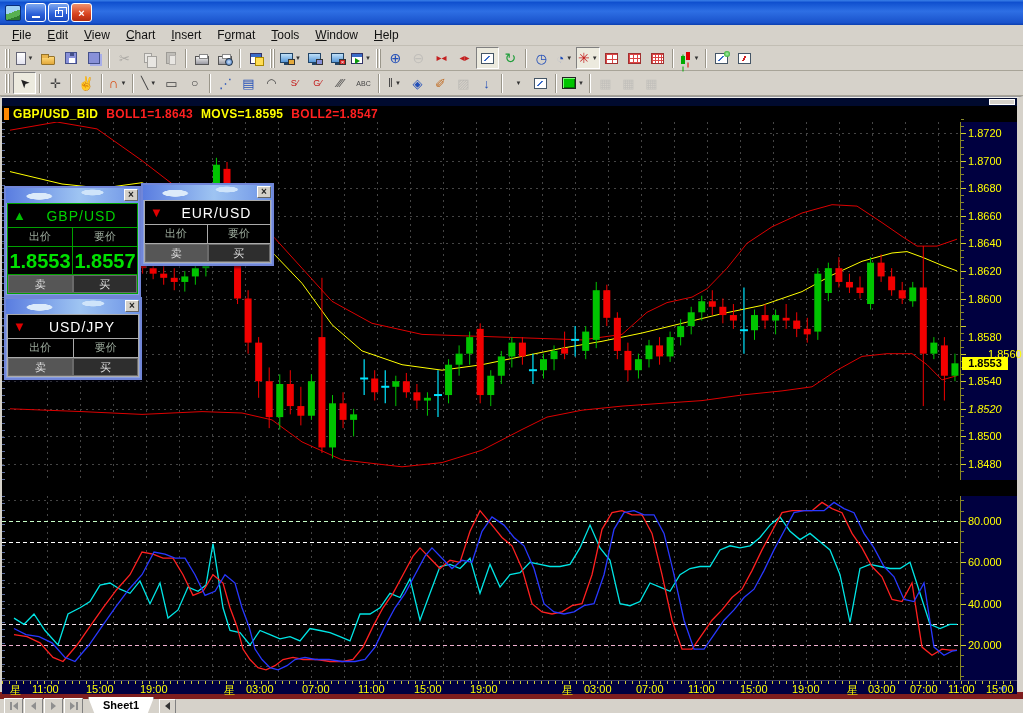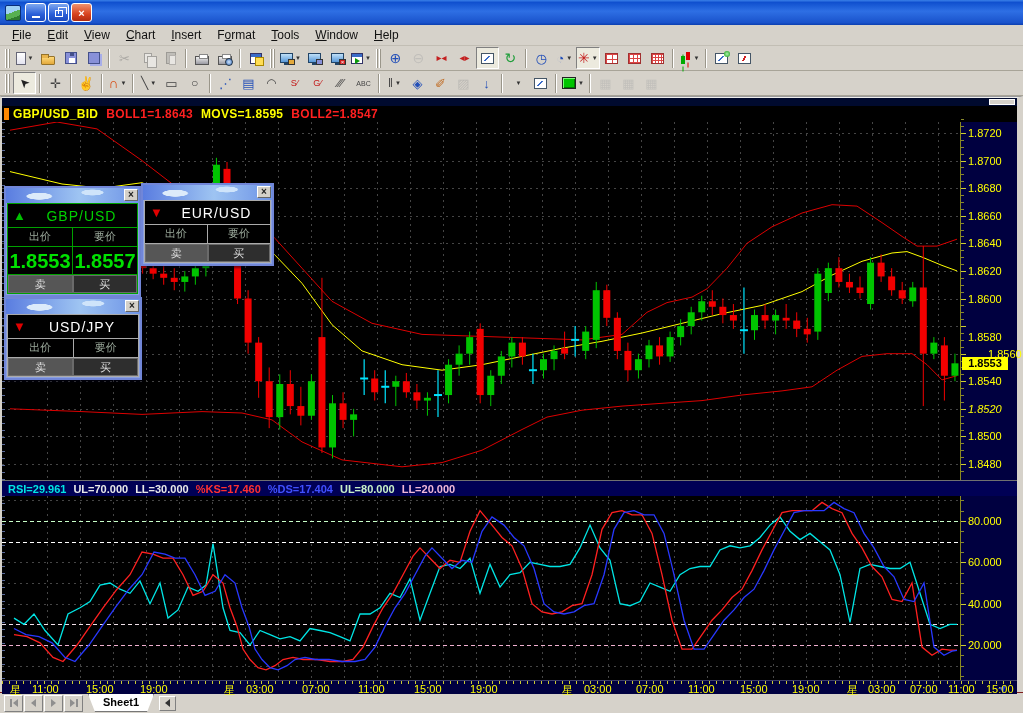--- a/index.html
+++ b/index.html
@@ -118,21 +118,21 @@
   .qvals span{flex:1;text-align:center;font-size:20px;font-weight:bold;color:var(--vc);line-height:28px;}
   .qvals span:first-child{border-right:1px solid var(--bc);}
   .qbtns{display:flex;height:18px;}
   .qbtns .qb{flex:1;font-size:11px;color:#ddd;border:1px solid #6a6a6a;text-align:center;line-height:16px;}
   .qb.sell{background:#565656;}
   .qb.buy{background:#2e2e2e;}
   .qwin.green{--bc:#00a000;--tc:#00d000;--vc:#00e000;}
   .qwin.white{--bc:#aaa;--tc:#fff;--vc:#fff;}
 
   
-  .sheetbar{height:21px;background:#d6d2ca;border-top:1px solid #7f1d1d;display:flex;align-items:center;padding-left:4px;gap:1px;}
+  .sheetbar{height:21px;background:#d6d2ca;border-top:7px solid #7f1d1d;display:flex;align-items:center;padding-left:4px;gap:1px;}
   .nb{width:19px;height:17px;border:1px solid;border-color:#fff #808080 #808080 #fff;background:#d6d2ca;display:flex;align-items:center;justify-content:center;gap:1px;}
   .tri{width:0;height:0;}
   .tri.l{border:4px solid transparent;border-right:5px solid #8f8f8f;border-left:none;}
   .tri.r{border:4px solid transparent;border-left:5px solid #8f8f8f;border-right:none;}
   .vbar{width:2px;height:8px;background:#8f8f8f;}
   .sheettab{height:18px;background:#fff;border:1px solid #777;border-top:none;padding:0 14px;font-size:11px;font-weight:bold;line-height:17px;
     clip-path:polygon(0 0,100% 0,calc(100% - 7px) 100%,7px 100%);margin-left:4px;}
   .sscroll{width:17px;height:15px;border:1px solid;border-color:#fff #808080 #808080 #fff;background:#d6d2ca;display:flex;align-items:center;justify-content:center;margin-left:4px;}
   .sscroll .tri.l{border-right-color:#333;}
 </style>
@@ -685,29 +685,20 @@
           <div class="tickmaj" style="top: 287px;"></div>
           <div class="alabel" style="top: 280.834px; font-style: italic;">1.8520</div>
           <div class="tickmaj" style="top: 314px;"></div>
           <div class="alabel" style="top: 308.417px;">1.8500</div>
           <div class="tickmaj" style="top: 342px;"></div>
           <div class="alabel" style="top: 336.001px;">1.8480</div>
           <div class="pricechip" style="top: 235.321px;">1.8553</div>
         </div>
     </div>
 
-    <div class="rsihead" id="rsihead" style="top:382px;">
-        <span class="part" style="color: rgb(0, 229, 229);">RSI=29.961</span>
-        <span class="part" style="color: rgb(232, 232, 232);">UL=70.000</span>
-        <span class="part" style="color: rgb(232, 232, 232);">LL=30.000</span>
-        <span class="part" style="color: rgb(255, 48, 48);">%KS=17.460</span>
-        <span class="part" style="color: rgb(64, 80, 255);">%DS=17.404</span>
-        <span class="part" style="color: rgb(200, 240, 200);">UL=80.000</span>
-        <span class="part" style="color: rgb(240, 184, 216);">LL=20.000</span>
-      </div>
 
     <div class="plotwrap" id="oscwrap" style="top:398px;height:184px;">
       <svg id="oscsvg" width="960" height="184">
           <line x1="45" y1="0" x2="45" y2="184" stroke="#454545" stroke-dasharray="2,4" shape-rendering="crispEdges"></line>
           <line x1="78" y1="0" x2="78" y2="184" stroke="#454545" stroke-dasharray="2,4" shape-rendering="crispEdges"></line>
           <line x1="111" y1="0" x2="111" y2="184" stroke="#454545" stroke-dasharray="2,4" shape-rendering="crispEdges"></line>
           <line x1="144" y1="0" x2="144" y2="184" stroke="#454545" stroke-dasharray="2,4" shape-rendering="crispEdges"></line>
           <line x1="177" y1="0" x2="177" y2="184" stroke="#454545" stroke-dasharray="2,4" shape-rendering="crispEdges"></line>
           <line x1="210" y1="0" x2="210" y2="184" stroke="#454545" stroke-dasharray="2,4" shape-rendering="crispEdges"></line>
           <line x1="243" y1="0" x2="243" y2="184" stroke="#454545" stroke-dasharray="2,4" shape-rendering="crispEdges"></line>

